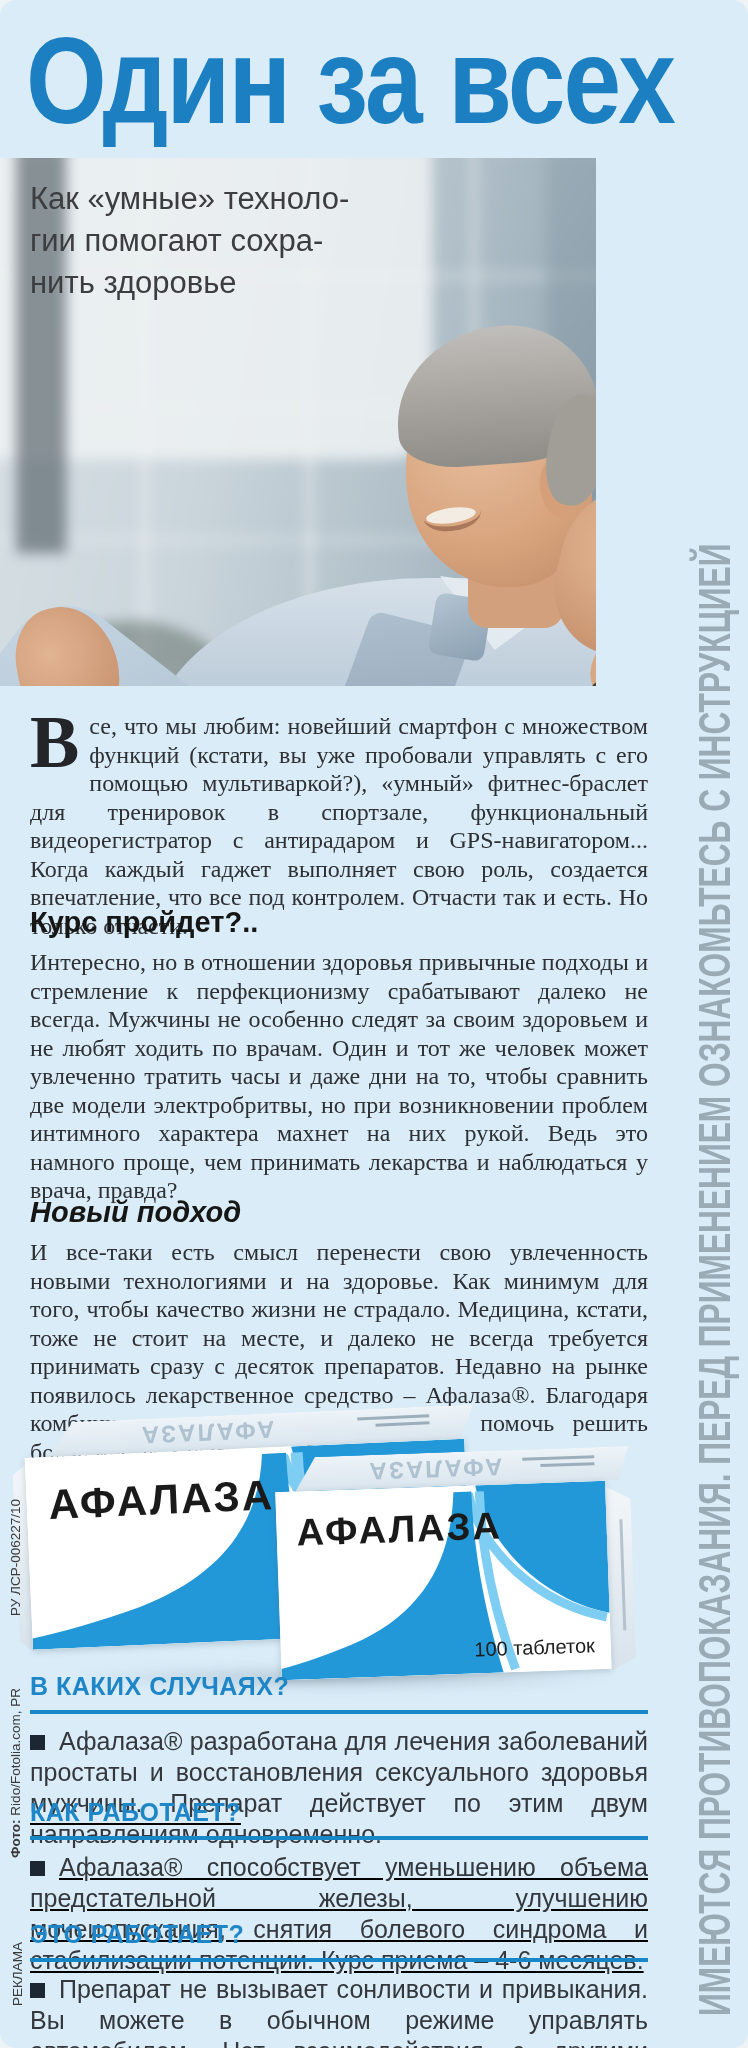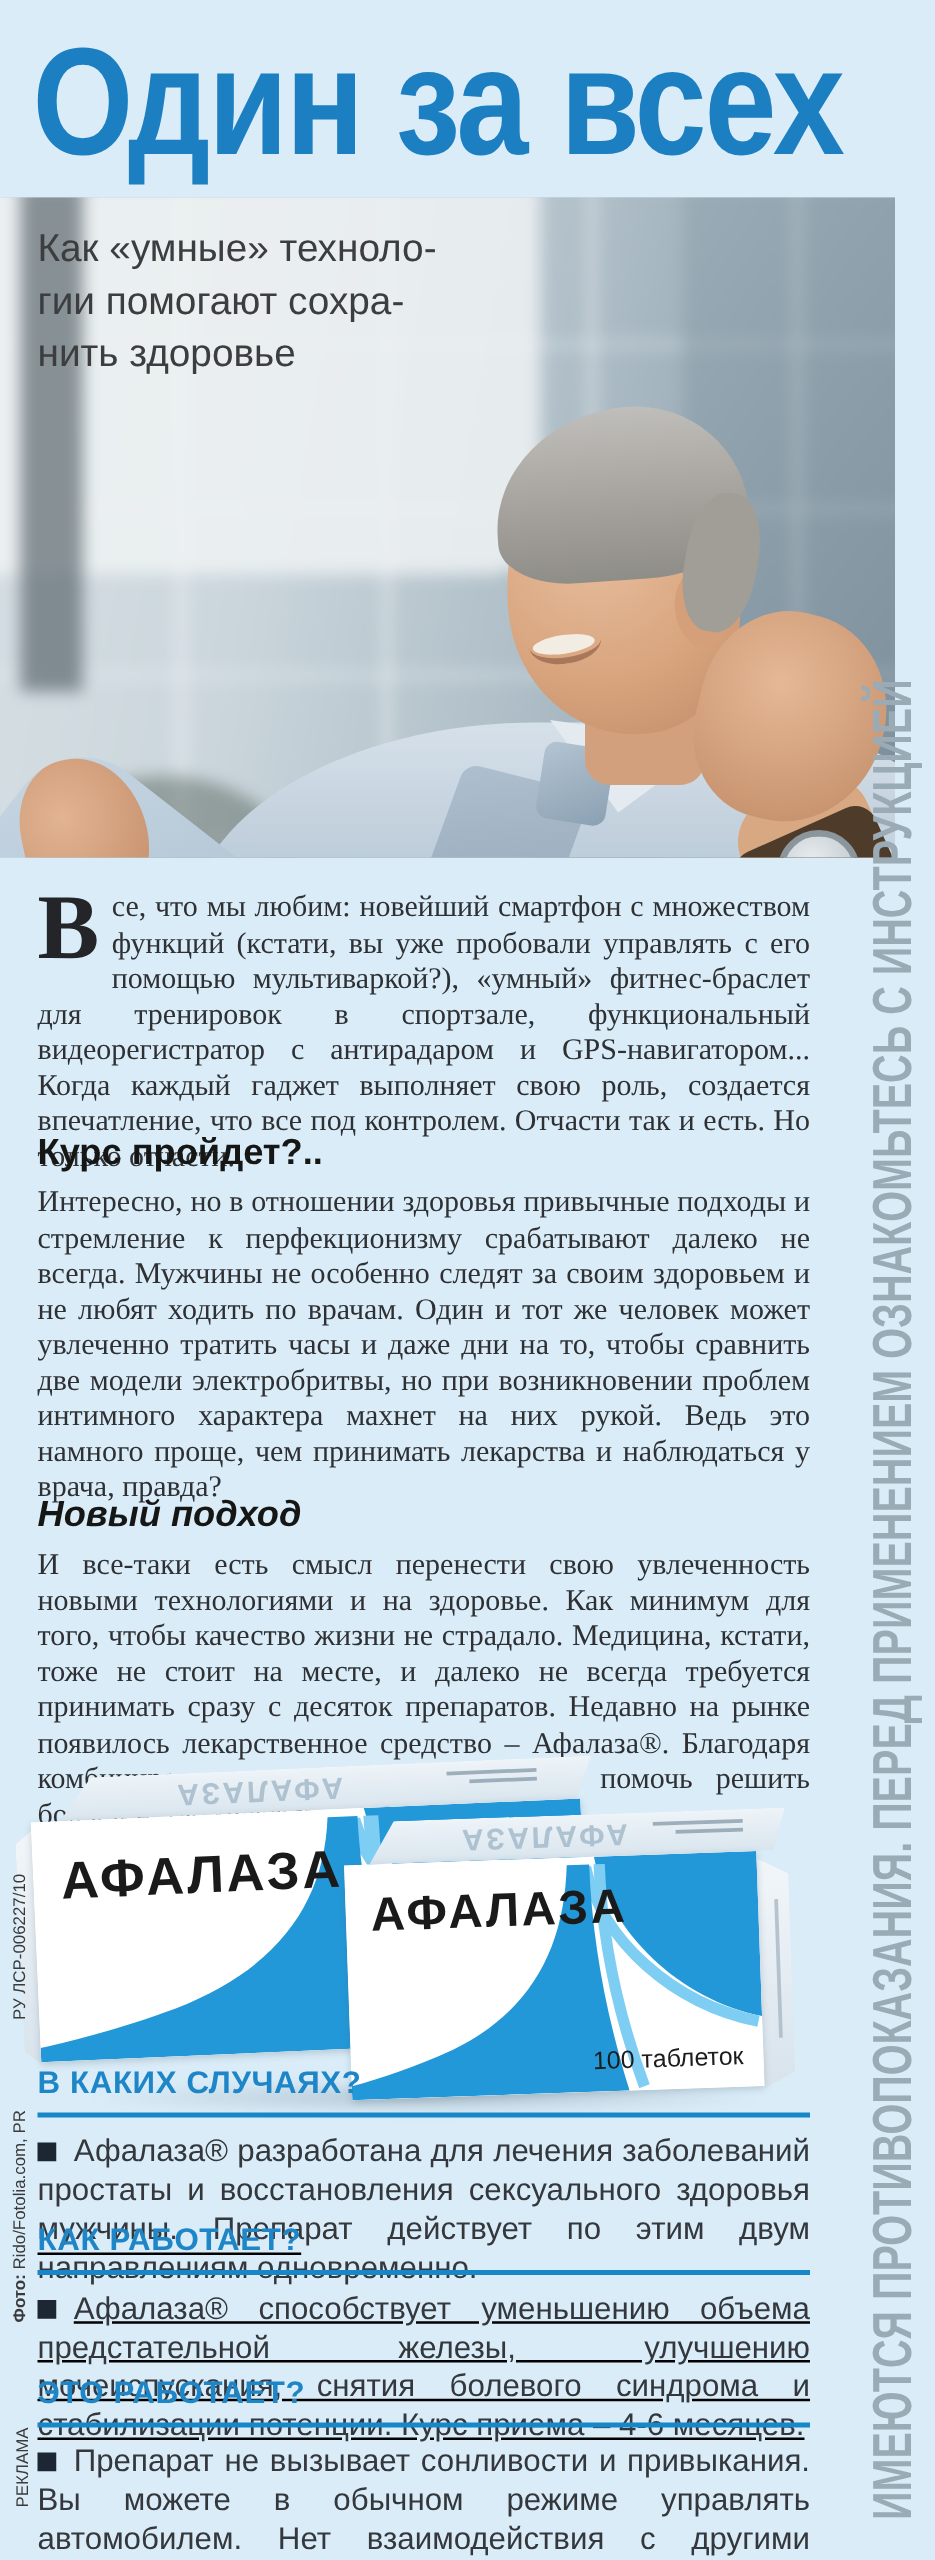--- a/index.html
+++ b/index.html
@@ -1,29 +1,30 @@
 <!DOCTYPE html>
 <html><head>
 <meta charset="utf-8">
 <style>
   html,body{margin:0;padding:0;background:#eef3f6;}
   .page{
     position:relative;width:748px;height:2048px;margin:0 auto;
     background:#d9ecf8;overflow:hidden;
     font-family:"Liberation Sans",sans-serif;
+    border-radius:16px;
   }
   
   .masthead{
     position:absolute;left:26px;top:16px;width:720px;height:140px;
     font-size:122px;line-height:130px;font-weight:bold;color:#1b7fc1;
     letter-spacing:-2px;transform:scaleX(.85);transform-origin:left top;
     white-space:nowrap;
   }
   
-  .photo{position:absolute;left:0;top:158px;width:716px;height:528px;overflow:hidden;background:#b9c6cf;}
+  .photo{position:absolute;left:0;top:158px;width:596px;height:528px;overflow:hidden;background:#b9c6cf;}
   .photo *{position:absolute;}
   .photo-bg{left:0;top:0;width:748px;height:528px;filter:blur(6px);transform:scale(1.04);}
   .bg-base{left:0;top:0;width:100%;height:100%;
     background:linear-gradient(100deg,#d7e0e4 0%,#cbd6dc 30%,#b1c0c9 55%,#93a5b0 80%,#81949f 100%);}
   .bg-gridv{left:0;top:0;width:100%;height:100%;opacity:.65;
     background:repeating-linear-gradient(90deg,transparent 0 150px,rgba(255,255,255,.55) 150px 158px);}
   .bg-gridh{left:0;top:0;width:100%;height:100%;opacity:.55;
     background:repeating-linear-gradient(180deg,transparent 0 120px,rgba(235,242,245,.6) 120px 127px);}
   .bg-light{left:0;top:0;width:430px;height:300px;background:rgba(238,242,243,.85);border-radius:0 0 40px 0;}
   .bg-pillar{left:30px;top:0;width:48px;height:390px;background:#5f6b72;opacity:.72;}
@@ -89,21 +90,21 @@
   .flap .tl2{top:15px;width:54px;}
   .pbox .face{position:absolute;left:0;top:34px;background:#fff;box-shadow:0 2px 6px rgba(70,90,105,.25);}
   .pbox svg{position:absolute;left:0;top:0;width:100%;height:100%;}
   .brand{position:absolute;color:#1a1a1a;font-weight:bold;letter-spacing:2px;white-space:nowrap;}
   .packsize{position:absolute;right:16px;bottom:12px;font-size:20px;color:#1c1c1c;white-space:nowrap;}
   .side{position:absolute;background:linear-gradient(180deg,#f2f6f9,#d8e3ec);}
   .side .vline{position:absolute;left:50%;top:18%;width:3px;height:60%;background:#a7b8c4;opacity:.8;}
   .box-shadow{position:absolute;left:66px;top:1664px;width:548px;height:28px;border-radius:50%;
     background:radial-gradient(ellipse,rgba(90,110,125,.30),rgba(90,110,125,0) 70%);filter:blur(4px);}
   
-  .qa-q{font-size:25px;font-weight:bold;color:#1e86c7;letter-spacing:.5px;}
+  .qa-q{font-size:25px;font-weight:bold;color:#1e86c7;letter-spacing:.5px;margin-top:20px;}
   .qa-rule{height:4px;background:#1787c8;margin-top:9px;}
   .qa-a{margin-top:12px;font-size:25px;line-height:31px;color:#34373c;text-align:justify;}
   .bullet{display:inline-block;width:15px;height:15px;background:#1c2733;margin-right:14px;}
   
   .vtext{position:absolute;transform-origin:0 0;transform:rotate(-90deg);white-space:nowrap;}
   .v-disclaimer{left:690px;top:2016px;font-size:44px;font-weight:bold;color:#9aabb6;
     transform:rotate(-90deg) scaleX(.72);letter-spacing:0;}
   .v-small{font-size:13.5px;color:#3a3a3a;line-height:16px;}
   .v-reg{left:8px;top:1616px;}
   .v-photo{left:8px;top:1858px;}

